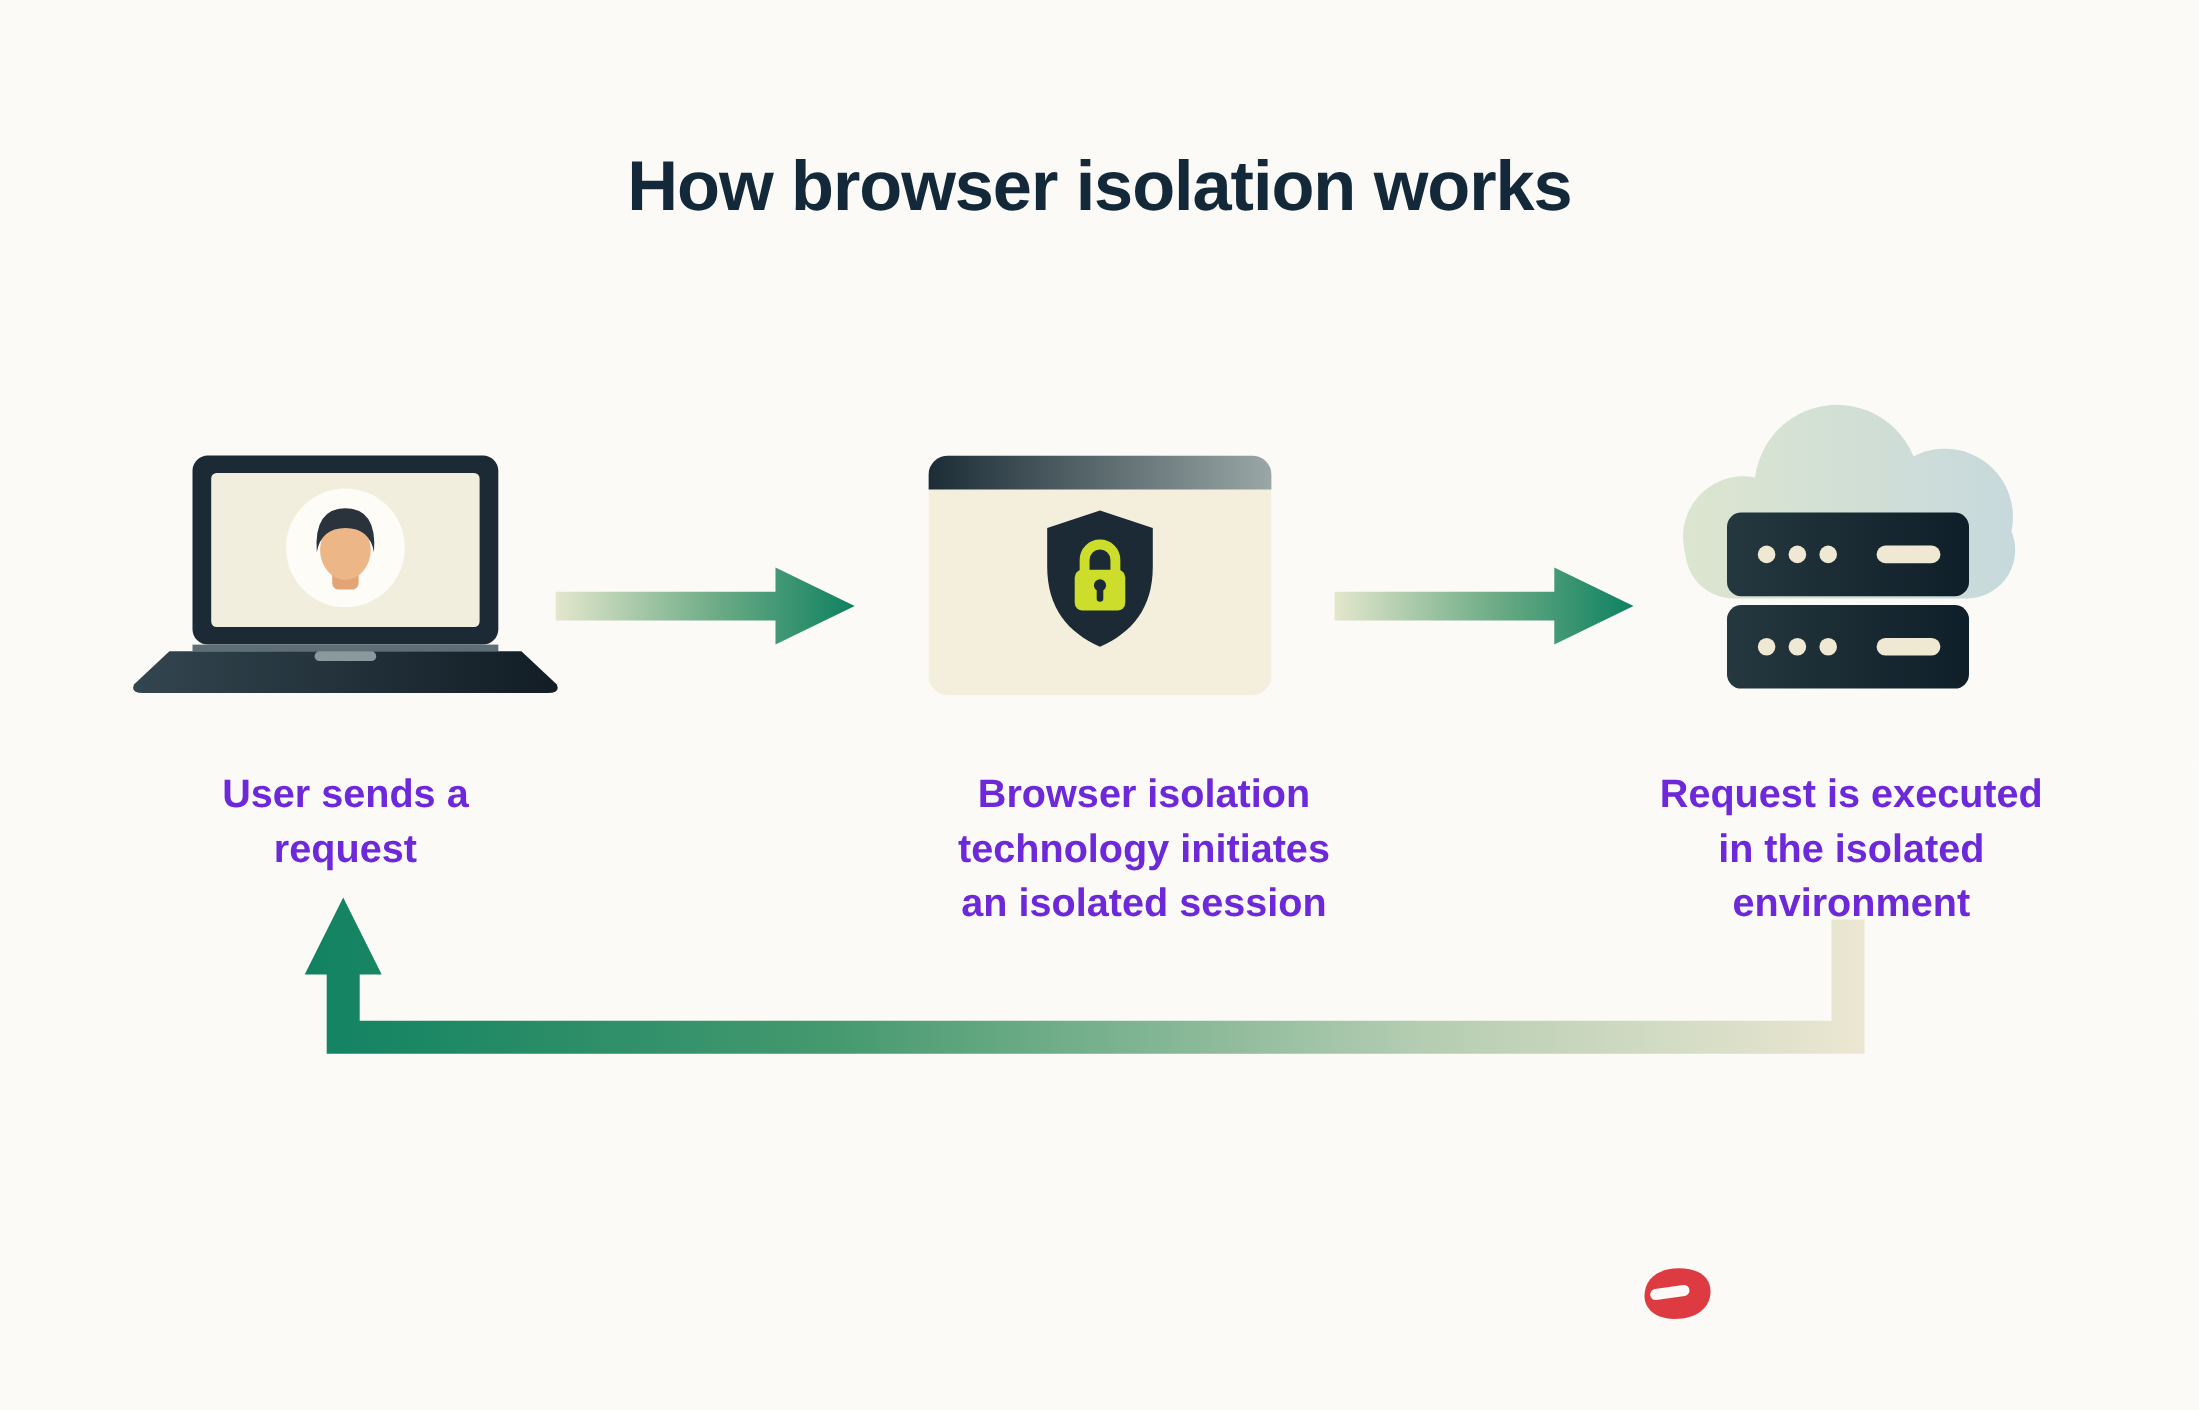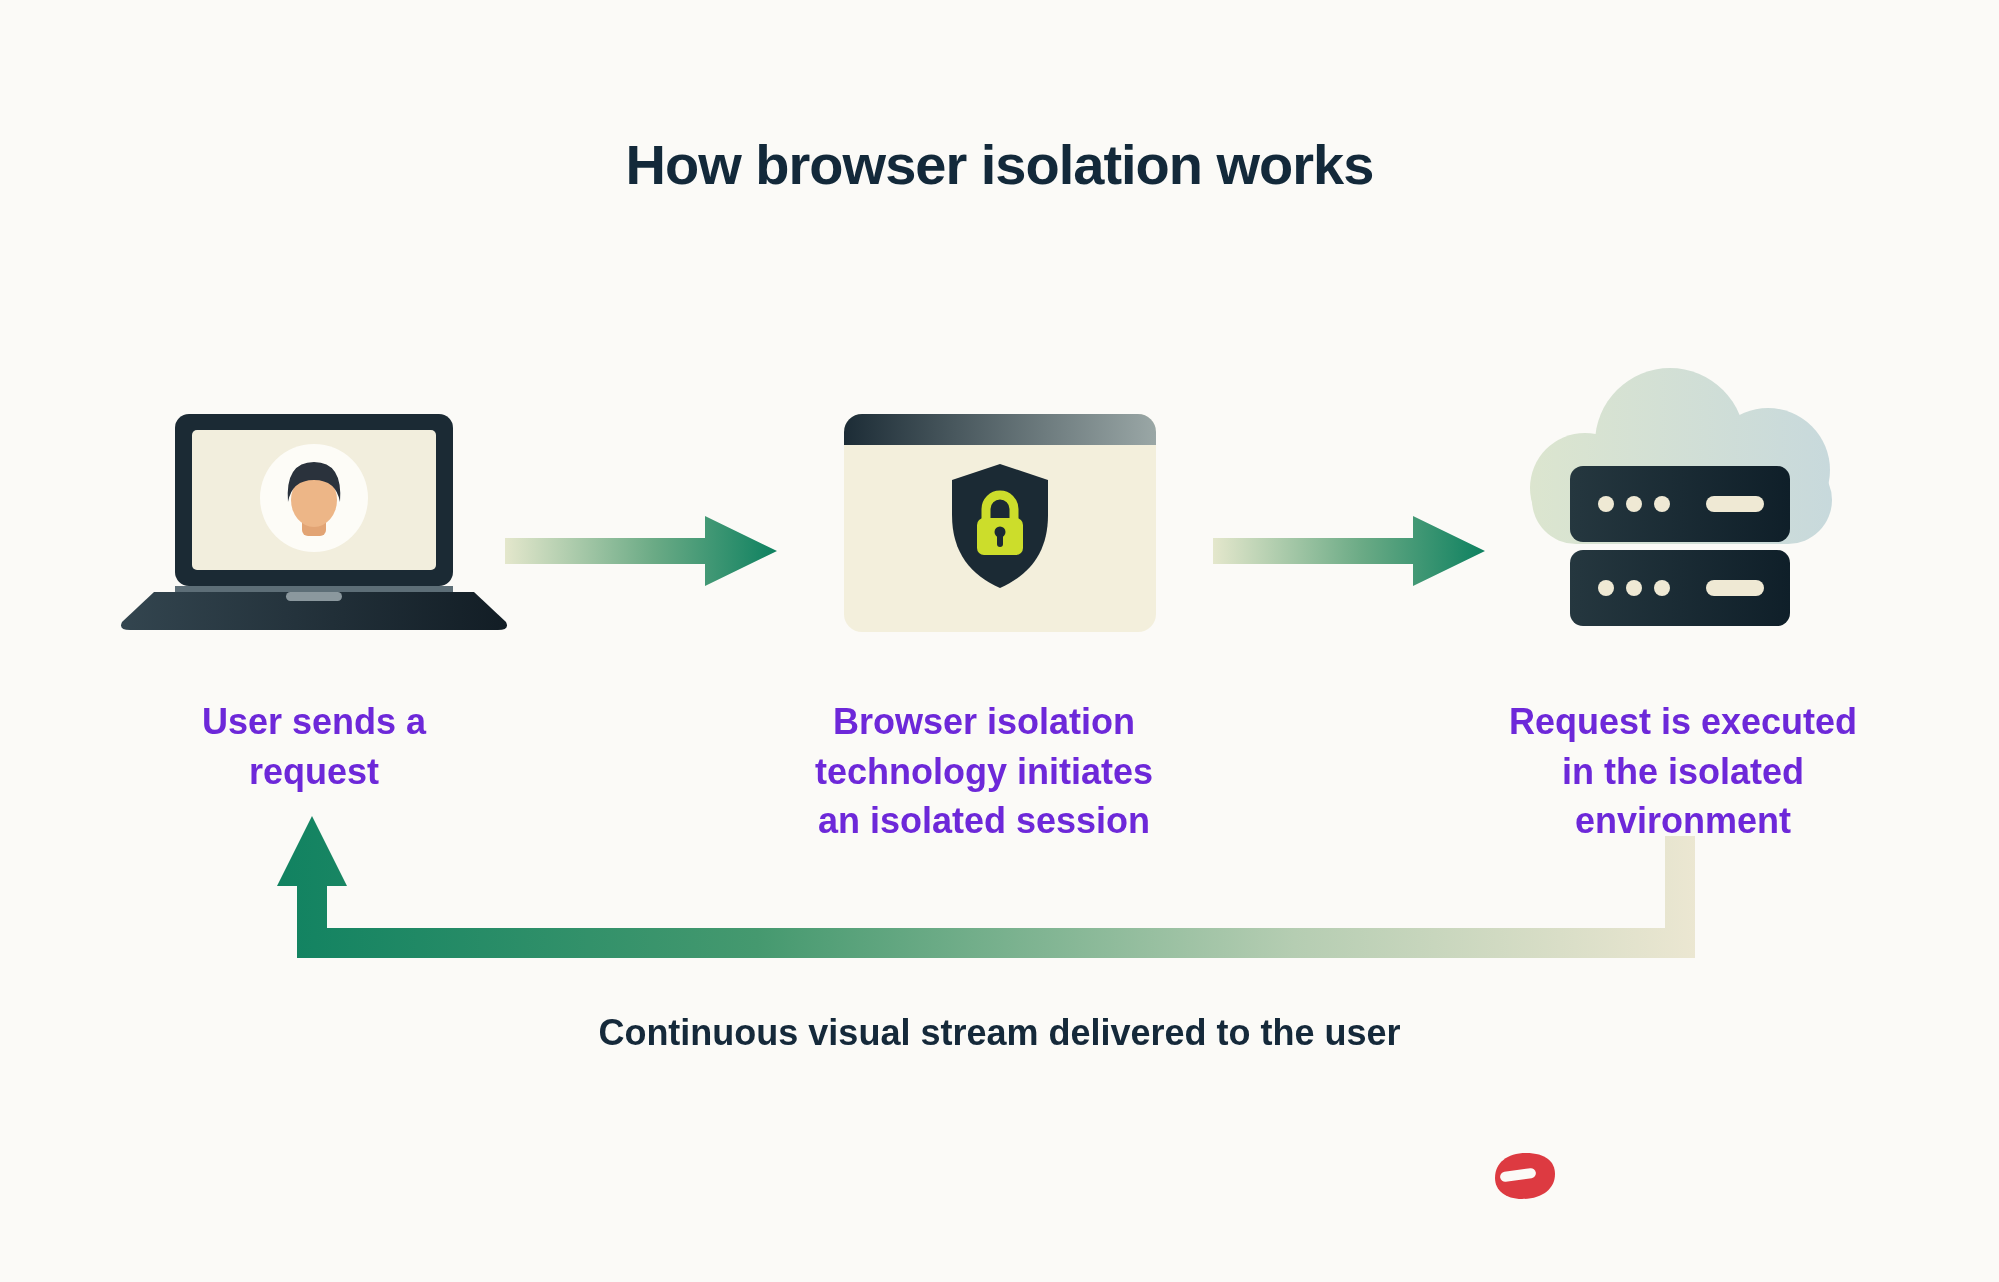--- a/index.html
+++ b/index.html
@@ -12,37 +12,37 @@
     overflow: hidden;
     font-family: "Liberation Sans", sans-serif;
     color: #15293a;
   }
   .title {
     position: absolute;
     top: 132px;
     left: 0;
     width: 100%;
     text-align: center;
-    font-size: 56px;
+    font-size: 64px;
     font-weight: 700;
     letter-spacing: -1px;
     color: #13293a;
   }
   .icon-abs { position: absolute; }
   .step-label {
     position: absolute;
     text-align: center;
     font-size: 36px;
     line-height: 1.38;
     font-weight: 600;
     color: #6d28d9;
     white-space: pre-line;
   }
   .label-1 { left: 104px;  width: 420px; top: 697px; }
-  .label-2 { left: 764px;  width: 440px; top: 697px; }
+  .label-2 { left: 820px;  width: 440px; top: 697px; }
   .label-3 { left: 1448px; width: 470px; top: 697px; text-align: center; }
   .loop-caption {
     position: absolute;
     top: 1012px;
     left: 0;
     width: 100%;
     text-align: center;
     font-size: 36px;
     font-weight: 600;
     color: #15293a;
@@ -197,21 +197,20 @@
           <stop offset="0" stop-color="#0e8160"></stop>
           <stop offset="0.35" stop-color="#45996f"></stop>
           <stop offset="0.72" stop-color="#b5cdb2"></stop>
           <stop offset="1" stop-color="#ece7d2"></stop>
         </linearGradient>
       </defs>
       <path d="M62,16 L97,86 L77,86 L77,128 L1415,128 L1415,36 L1445,36 L1445,158 L47,158 L47,86 L27,86 Z" fill="url(#rgrad)"></path>
     </svg>
   </div>
 
-  <div class="loop-caption">Continuous visual stream delivered to the user</div>
 
   <div class="brand">
     <span style="display:inline-block; width:66px; height:52px;">
       <svg width="66" height="52" viewBox="0 0 66 52" aria-hidden="true">
         <path d="M34,3 C54,3 63,12 63,24 C63,39 50,49 30,49 C13,49 3,40 3,28 C3,13 15,3 34,3 Z" fill="#dd3a41"></path>
         <rect x="8" y="20" width="36" height="10" rx="5" fill="#fbfaf7" transform="rotate(-8 26 25)"></rect>
       </svg>
     </span>
   </div>
 

